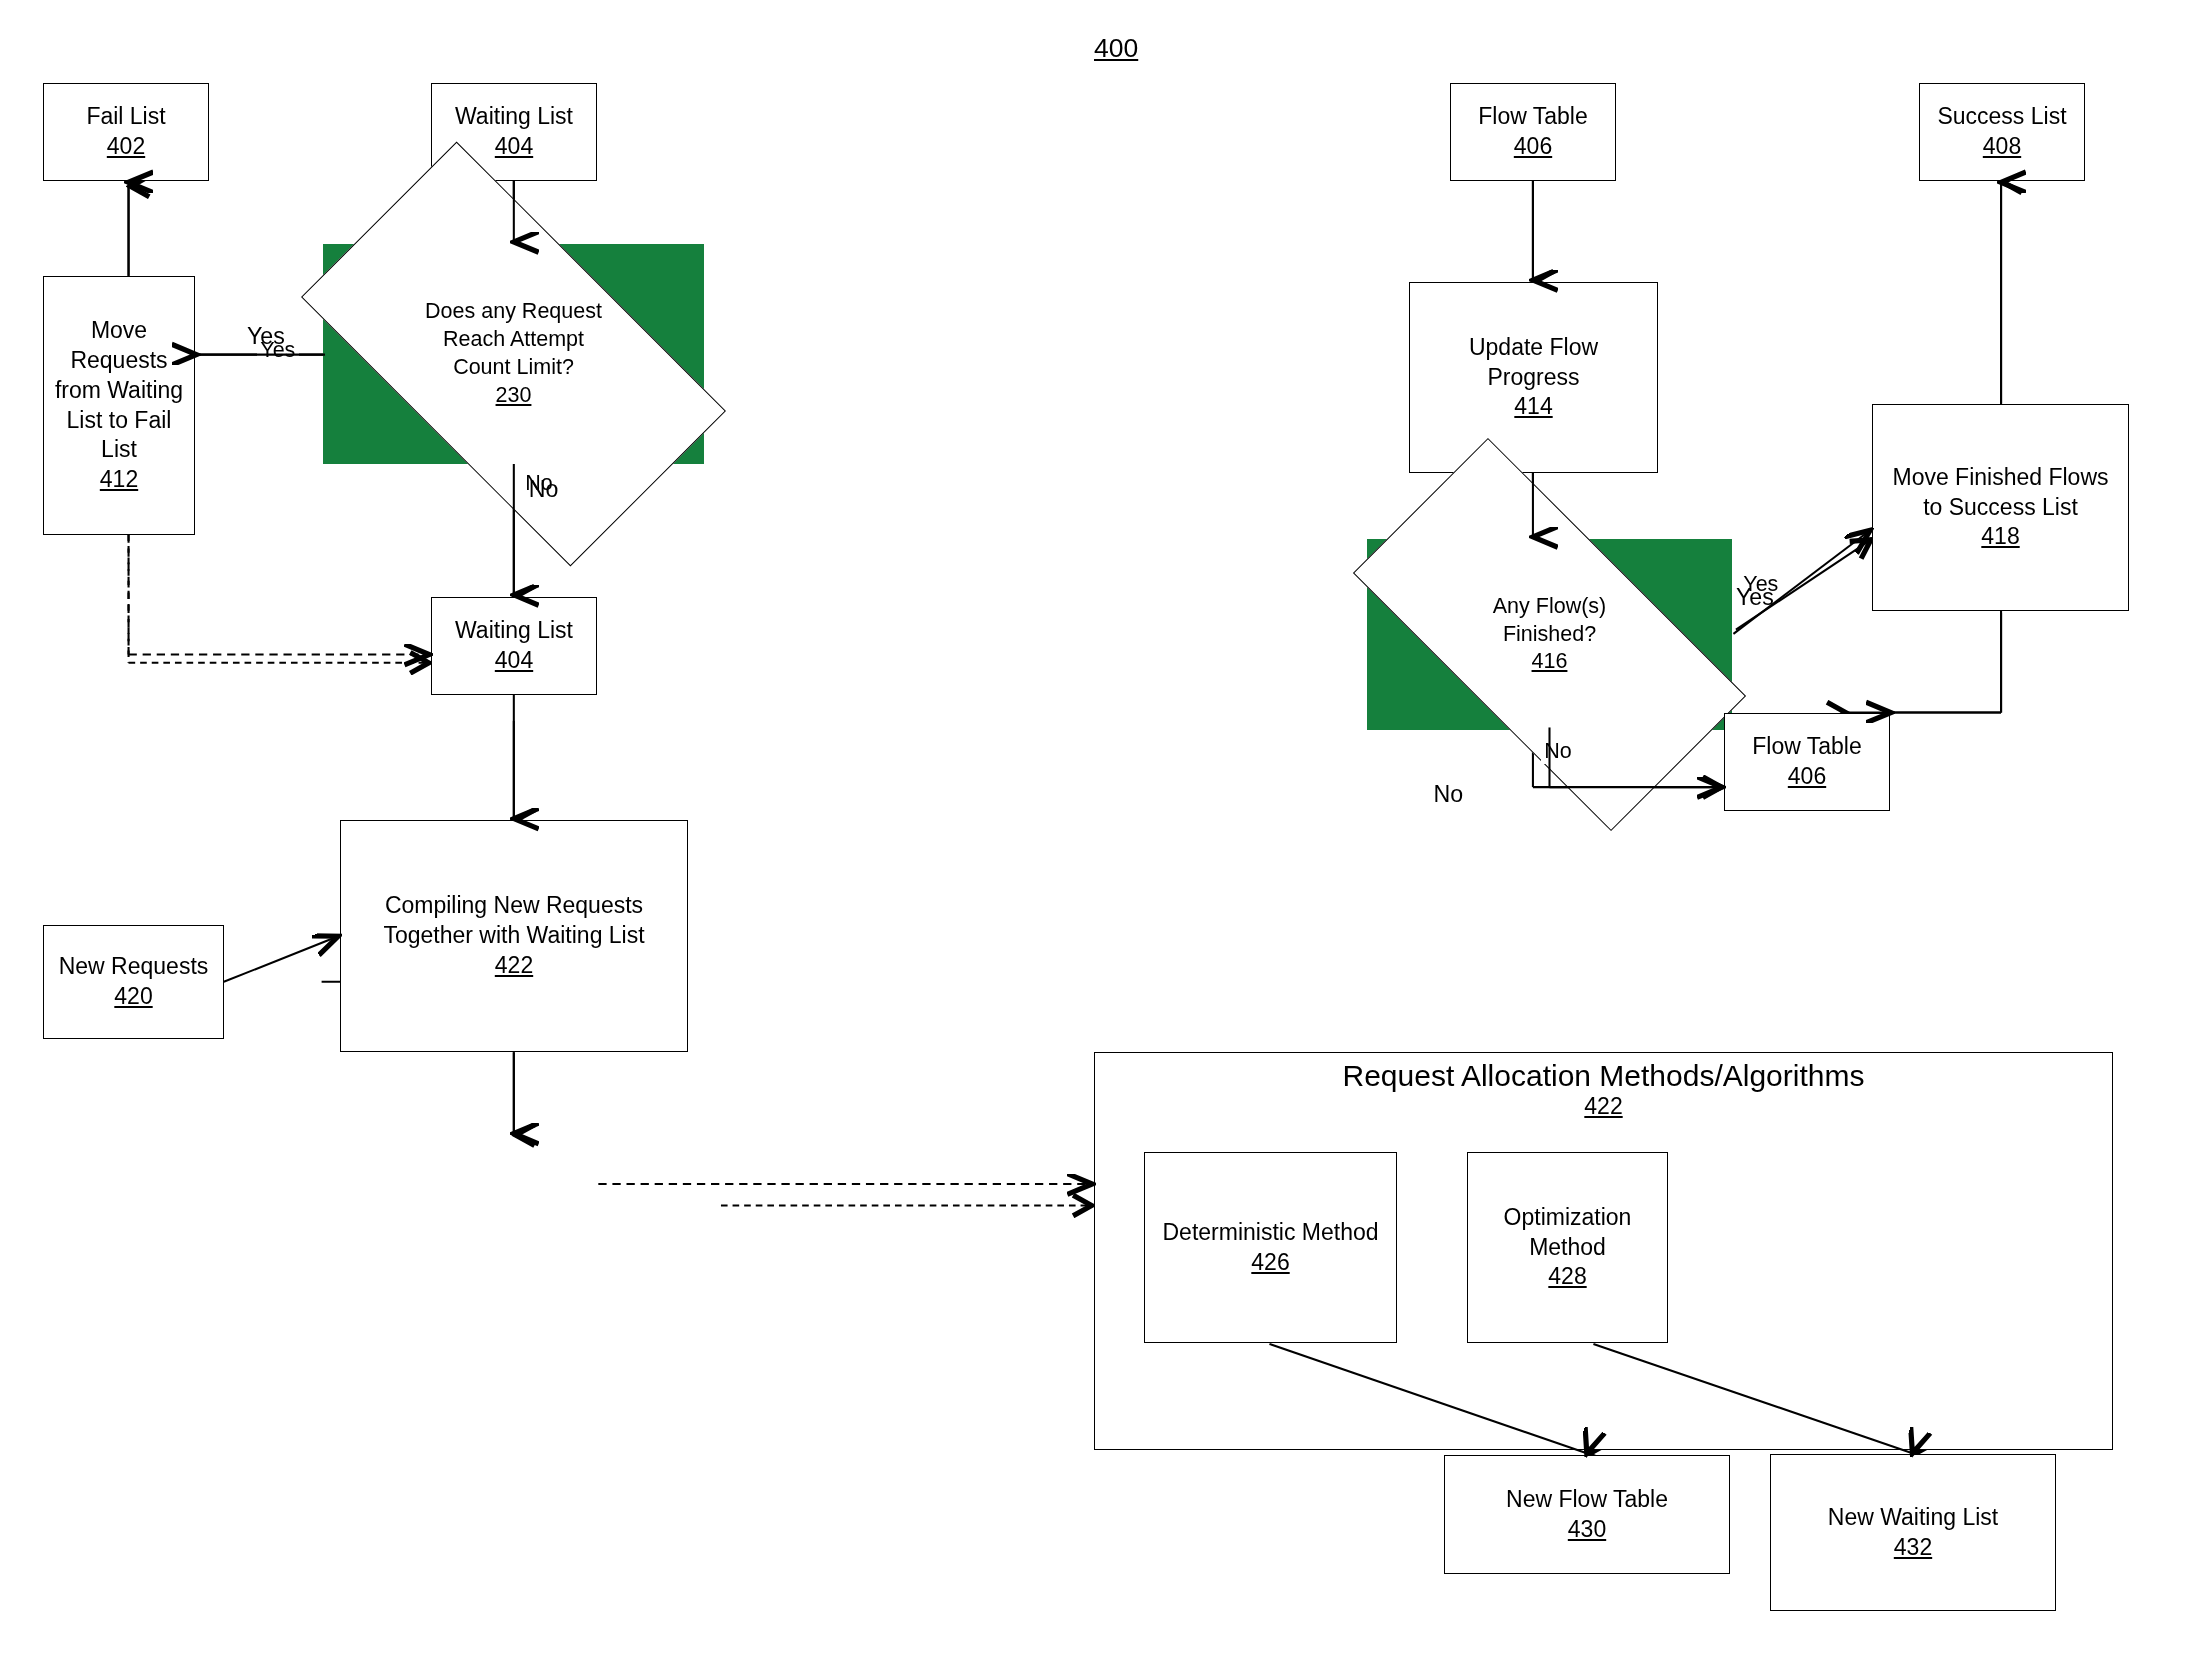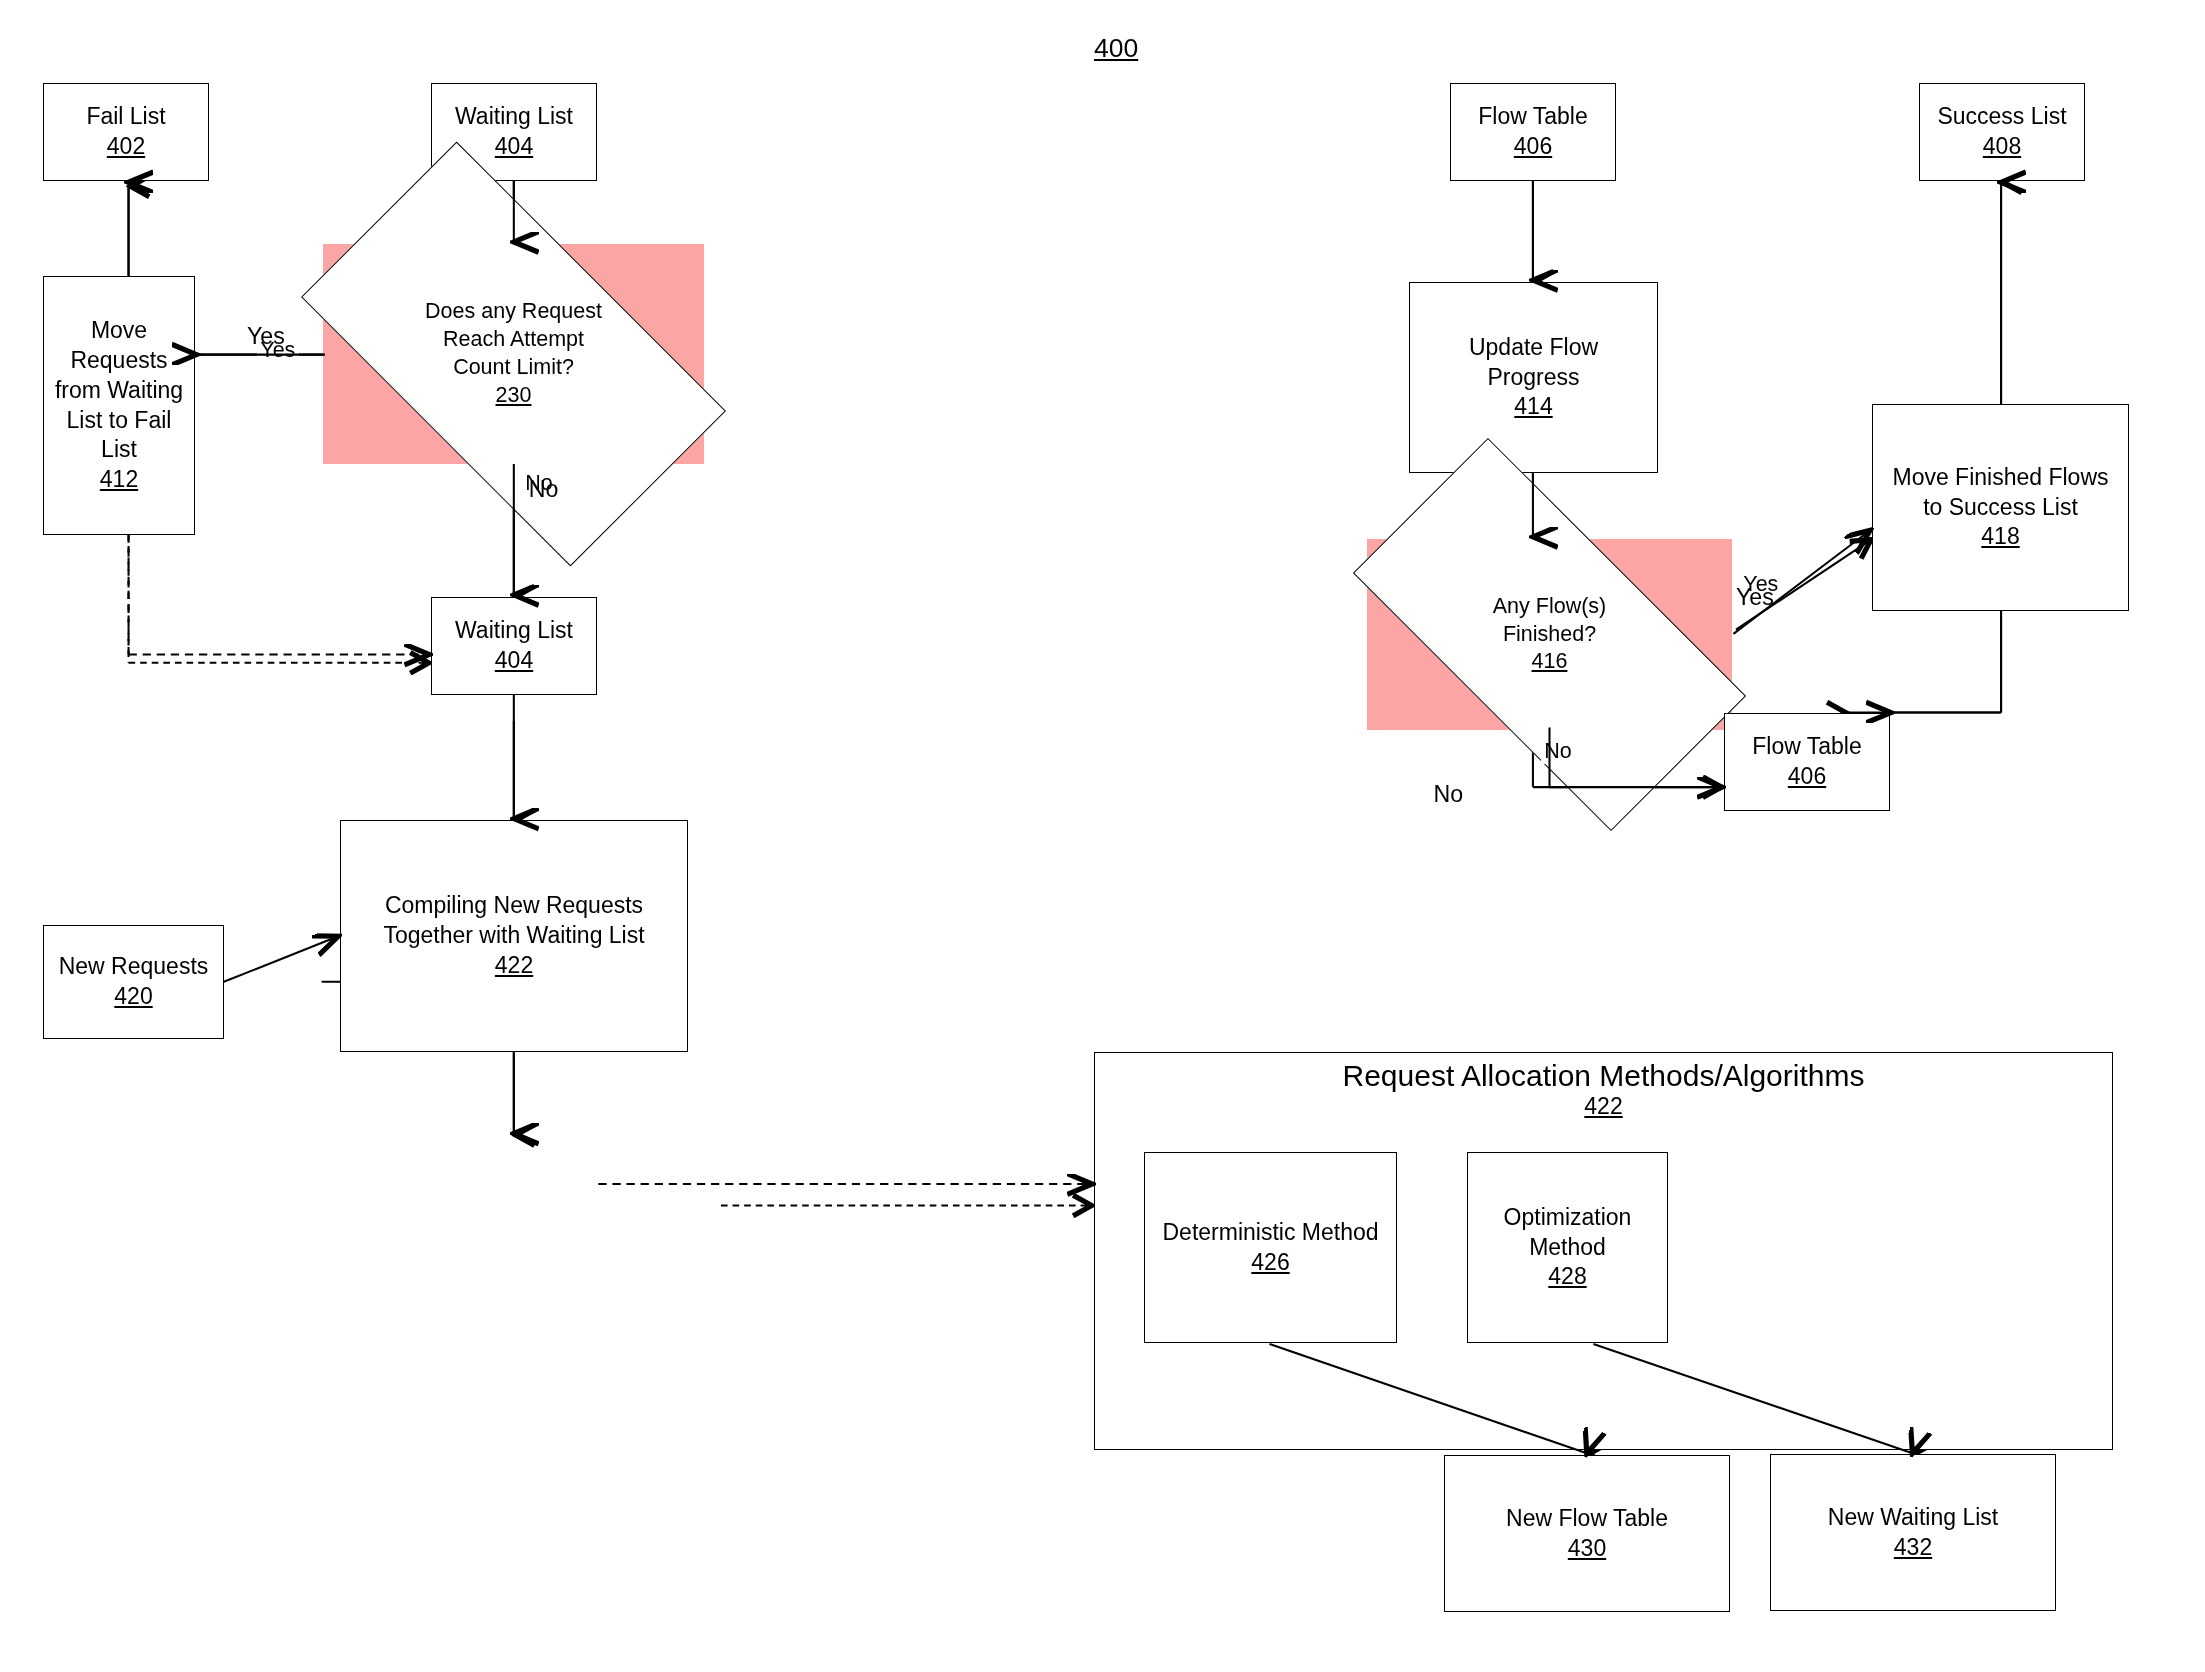--- a/index.html
+++ b/index.html
@@ -27,21 +27,21 @@
       text-align: center;
       font-size: 23px;
       line-height: 1.3;
       padding: 8.3px;
     }
     .node u {
       font-size: 23px;
     }
     .diamond {
       position: absolute;
-      background: #fca5a5;
+      background: #15803d;
       display: flex;
       align-items: center;
       justify-content: center;
       text-align: center;
       font-size: 21.5px;
       line-height: 1.3;
     }
     .diamond-inner {
       transform: rotate(45deg);
       border: 1.7px solid #000;
@@ -259,21 +259,21 @@
   <div class="node" style="left:1144px; top:1152px; width:253px; height:191px;">
     <span>Deterministic Method</span>
     <u>426</u>
   </div>
 
   <div class="node" style="left:1467px; top:1152px; width:201px; height:191px;">
     <span>Optimization Method</span>
     <u>428</u>
   </div>
 
-  <div class="node" style="left:1444px; top:1455px; width:286px; height:157px;">
+  <div class="node" style="left:1444px; top:1455px; width:286px; height:119px;">
     <span>New Flow Table</span>
     <u>430</u>
   </div>
 
   <div class="node" style="left:1770px; top:1454px; width:286px; height:157px;">
     <span>New Waiting List</span>
     <u>432</u>
   </div>
 
 </div>

